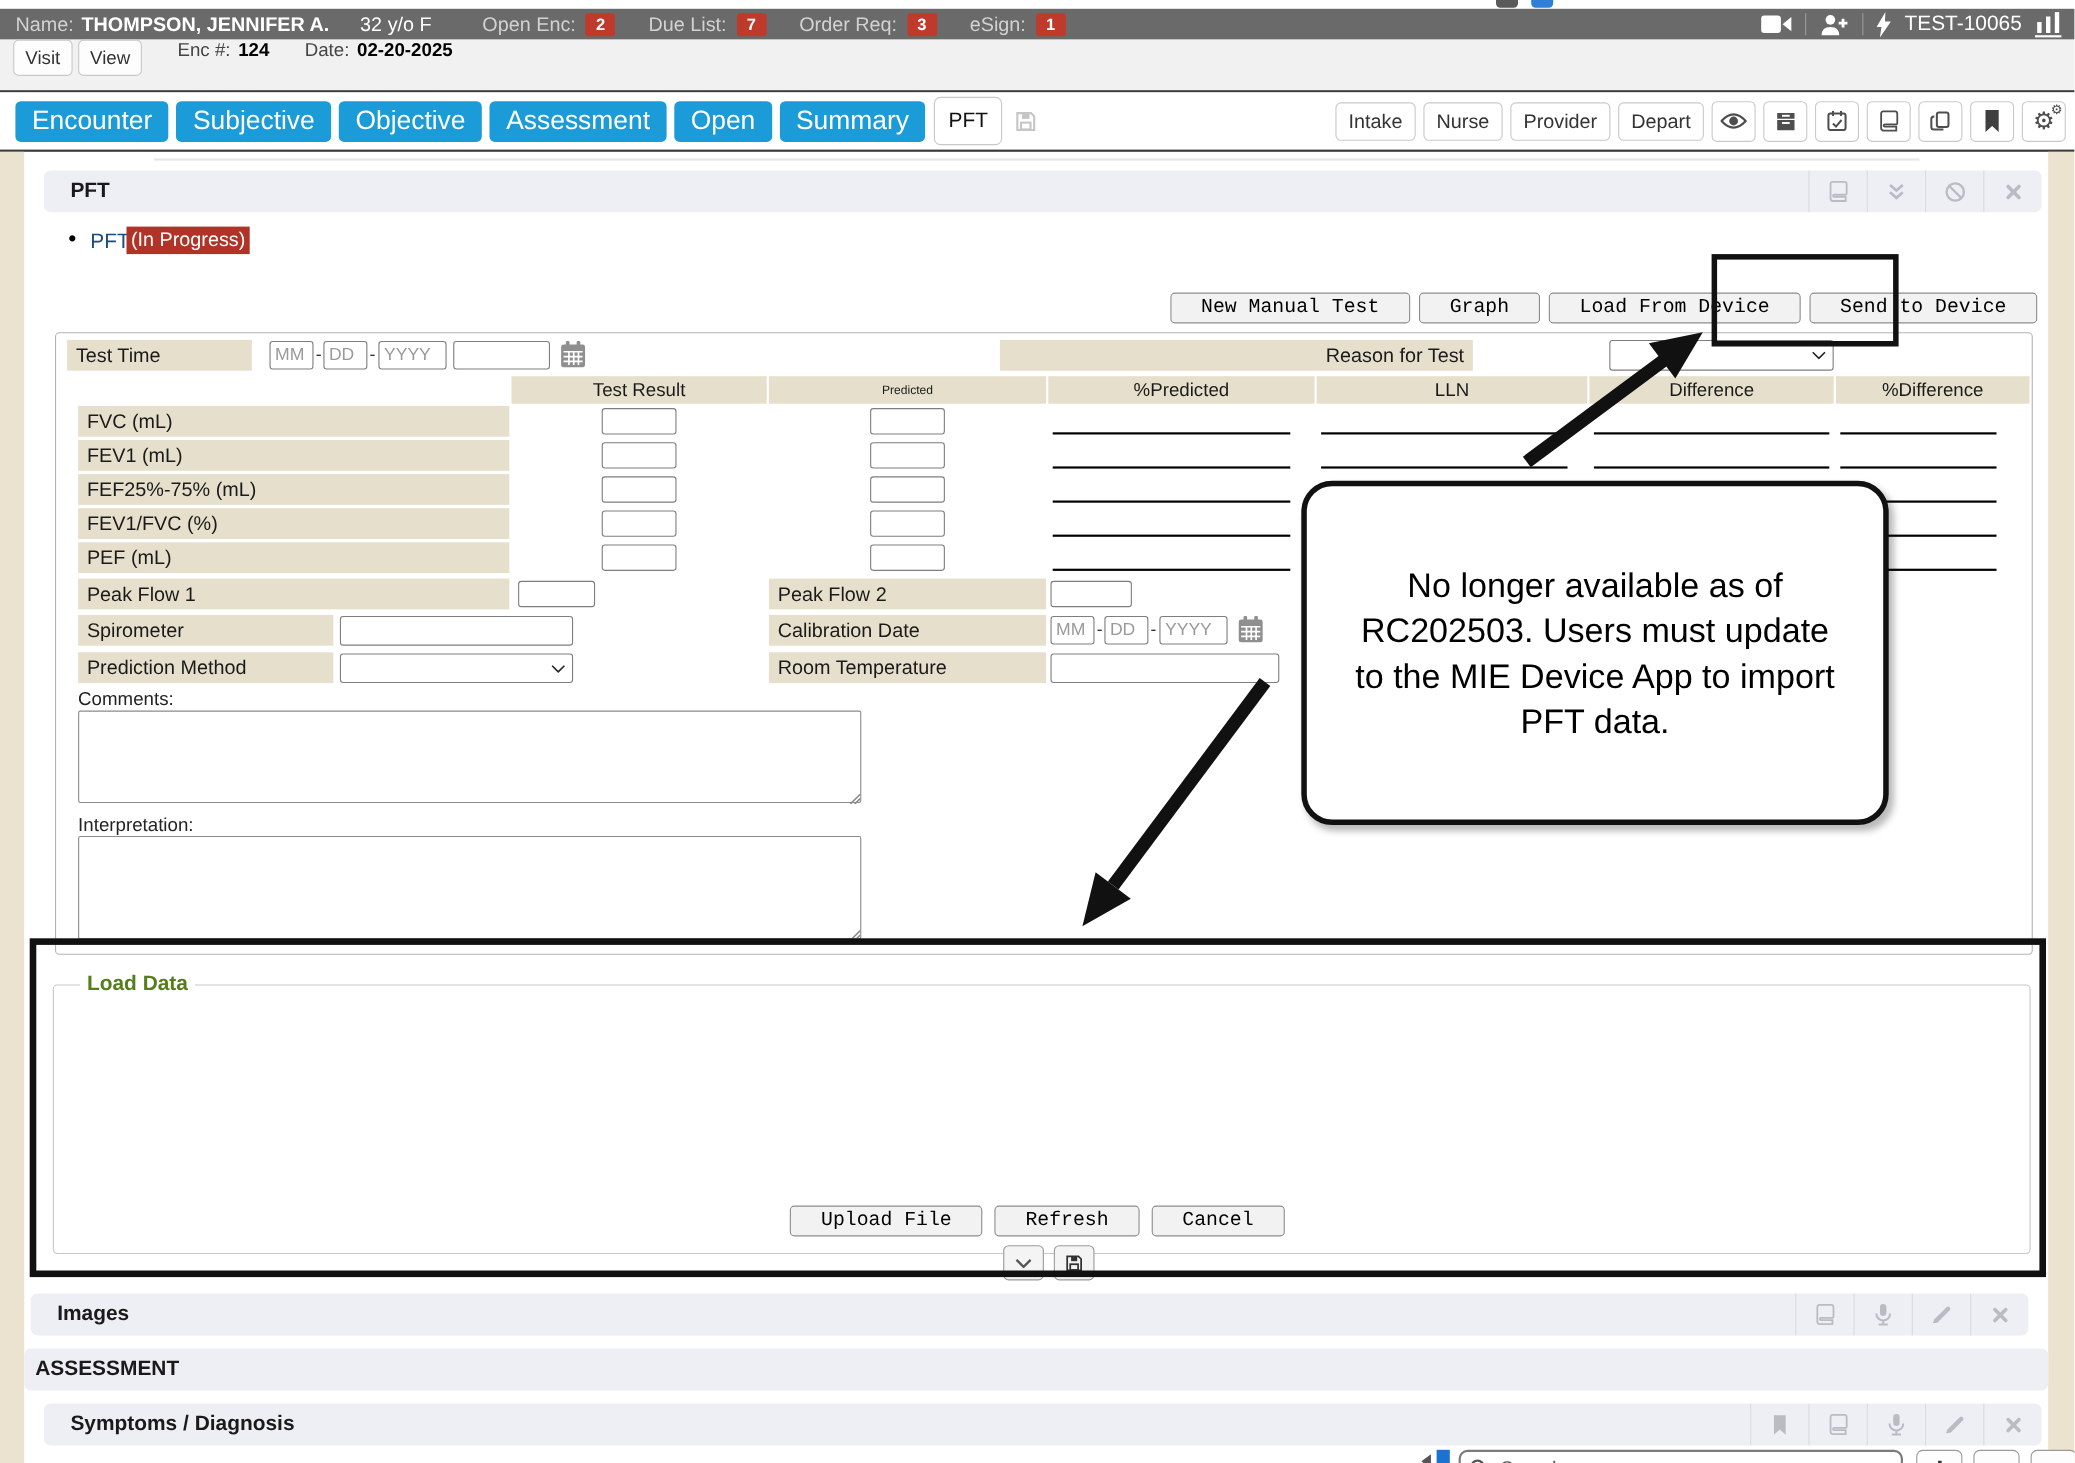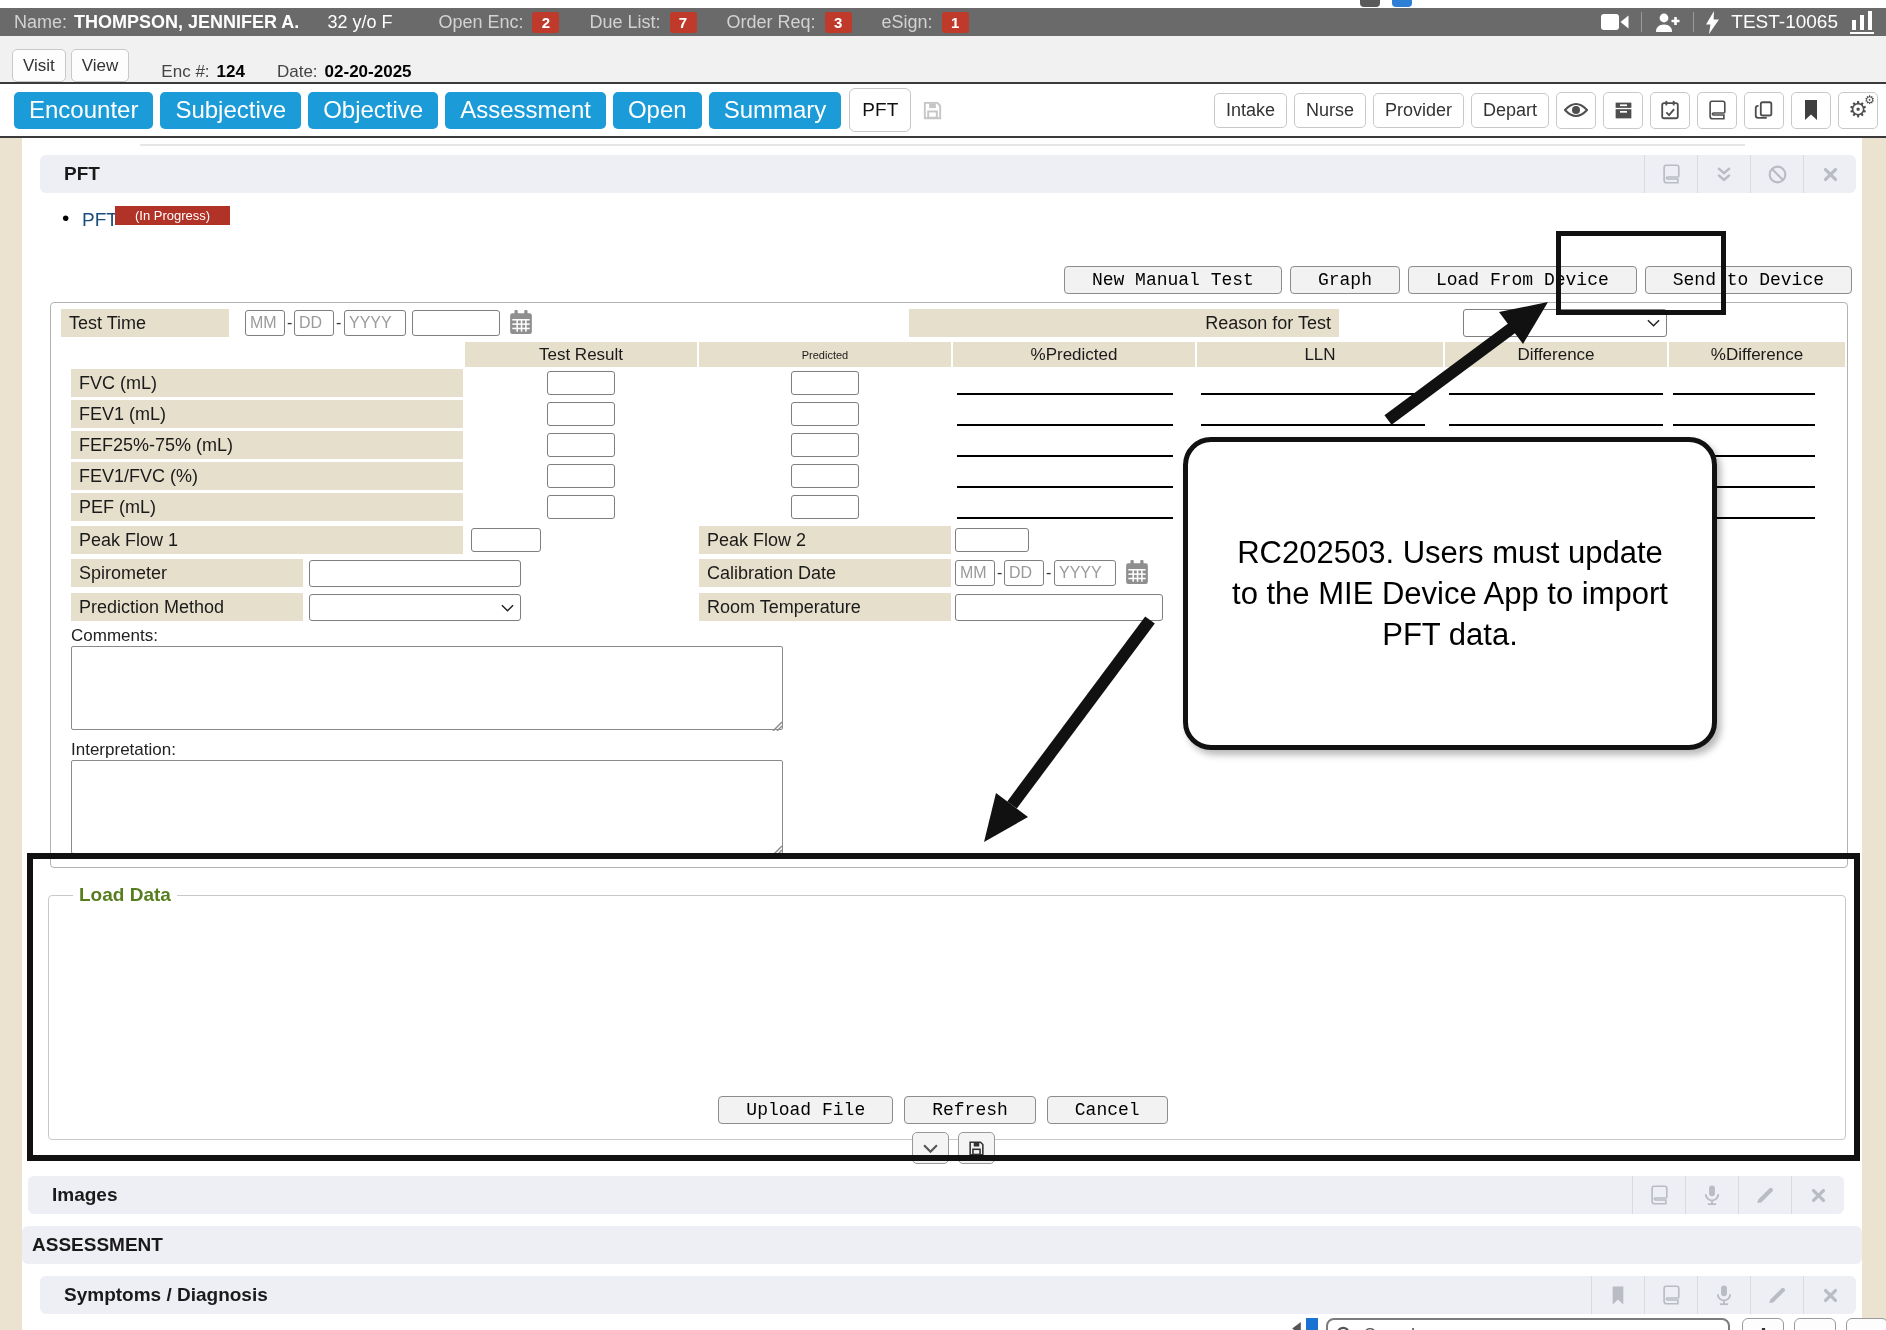--- a/index.html
+++ b/index.html
@@ -17,21 +17,21 @@
   #patient-bar{left:0;top:8px;width:1886px;height:28px;background:#6a6a6a;color:#fff;
     display:flex;align-items:center;font-size:18px;padding-left:14px}
   .pb-label{color:#d2d2d2}
   .pb-strong{font-weight:bold;color:#fff}
   .badge{display:inline-flex;align-items:center;justify-content:center;background:#bf3a2b;color:#fff;
     min-width:21px;height:21px;border-radius:3px;font-size:15px;font-weight:bold;padding:0 3px}
   .pb-right{margin-left:auto;display:flex;align-items:center;gap:12px;padding-right:12px}
   .pb-div{width:1px;height:20px;background:#9b9b9b}
 
   
-  #visit-bar{left:0;top:36px;width:1886px;height:46px;background:#f1f1f2;display:flex;align-items:flex-end;font-size:17px;color:#333}
+  #visit-bar{left:0;top:36px;width:1886px;height:46px;background:#f1f1f2;display:flex;align-items:flex-start;font-size:17px;color:#333}
   .vtab{background:#fdfdfd;border:1px solid #c9c9c9;border-radius:5px;height:33px;padding:0 10px;
     font-size:17px;color:#333;font-family:inherit;display:flex;align-items:center}
   .dark-line{left:0;width:1886px;height:2px;background:#3a3a3a}
 
   
   #toolbar{left:0;top:84px;width:1886px;height:52px;background:#fff;display:flex;align-items:center}
   .bluebtn{background:#1b9bd8;color:#fff;border:none;border-radius:5px;font-size:24px;height:37px;
     padding:0 15px;font-family:inherit;cursor:pointer}
   .pft-tab{background:#fff;border:1px solid #c8c8c8;border-radius:6px;height:42px;min-width:60px;
     display:flex;align-items:center;justify-content:center;font-size:19px;color:#111}
@@ -250,21 +250,21 @@
     <span class="icell">
       <svg width="17" height="17" viewBox="0 0 24 24">
           <path d="M5 5 L19 19 M19 5 L5 19" stroke="currentColor" stroke-width="4.6" stroke-linecap="round"></path>
         </svg>
     </span>
   </span>
 </div>
 
 <span class="abs" style="left:62px;top:206px;font-size:21px;color:#000">•</span>
 <a class="abs" style="left:82px;top:209px;font-size:19px;color:#1b4c7c;text-decoration:none">PFT</a>
-<span class="abs" style="left:115px;top:206px;background:#b13227;color:#fff;font-size:13px;padding:2px 20px">(In Progress)</span>
+<span class="abs" style="left:115px;top:206px;background:#b13227;color:#fff;font-size:18px;padding:2px 4px">(In Progress)</span>
 
 <div class="abs" style="left:0;top:266px;width:1852px;display:flex;justify-content:flex-end;gap:8px">
   <button class="gbtn">New Manual Test</button>
   <button class="gbtn">Graph</button>
   <button class="gbtn">Load From Device</button>
   <button class="gbtn">Send to Device</button>
 </div>
 
 <div class="abs" id="form-box">
 
@@ -397,20 +397,21 @@
     <svg width="11" height="11" viewBox="0 0 11 11" stroke="#8a8a8a" stroke-width="1.4">
         <line x1="2" y1="11" x2="11" y2="2"></line>
         <line x1="6" y1="11" x2="11" y2="6"></line>
       </svg>
   </span>
 </div>
 
 <div class="abs annot" style="left:1556px;top:231px;width:170px;height:84px"></div>
 
 <div class="abs" id="callout">
+  <div class="cl">No longer available as of</div>
   <div class="cl">RC202503. Users must update</div>
   <div class="cl">to the MIE Device App to import</div>
   <div class="cl">PFT data.</div>
 </div>
 
 <svg class="abs" id="arrows">
   <line x1="1388" y1="420" x2="1512" y2="328" stroke="#111" stroke-width="12"></line>
   <polygon points="1548,302 1523,344 1499,312" fill="#111"></polygon>
   <line x1="1150" y1="620" x2="1012" y2="805" stroke="#111" stroke-width="12"></line>
   <polygon points="984,842 996,793 1028,817" fill="#111"></polygon>

